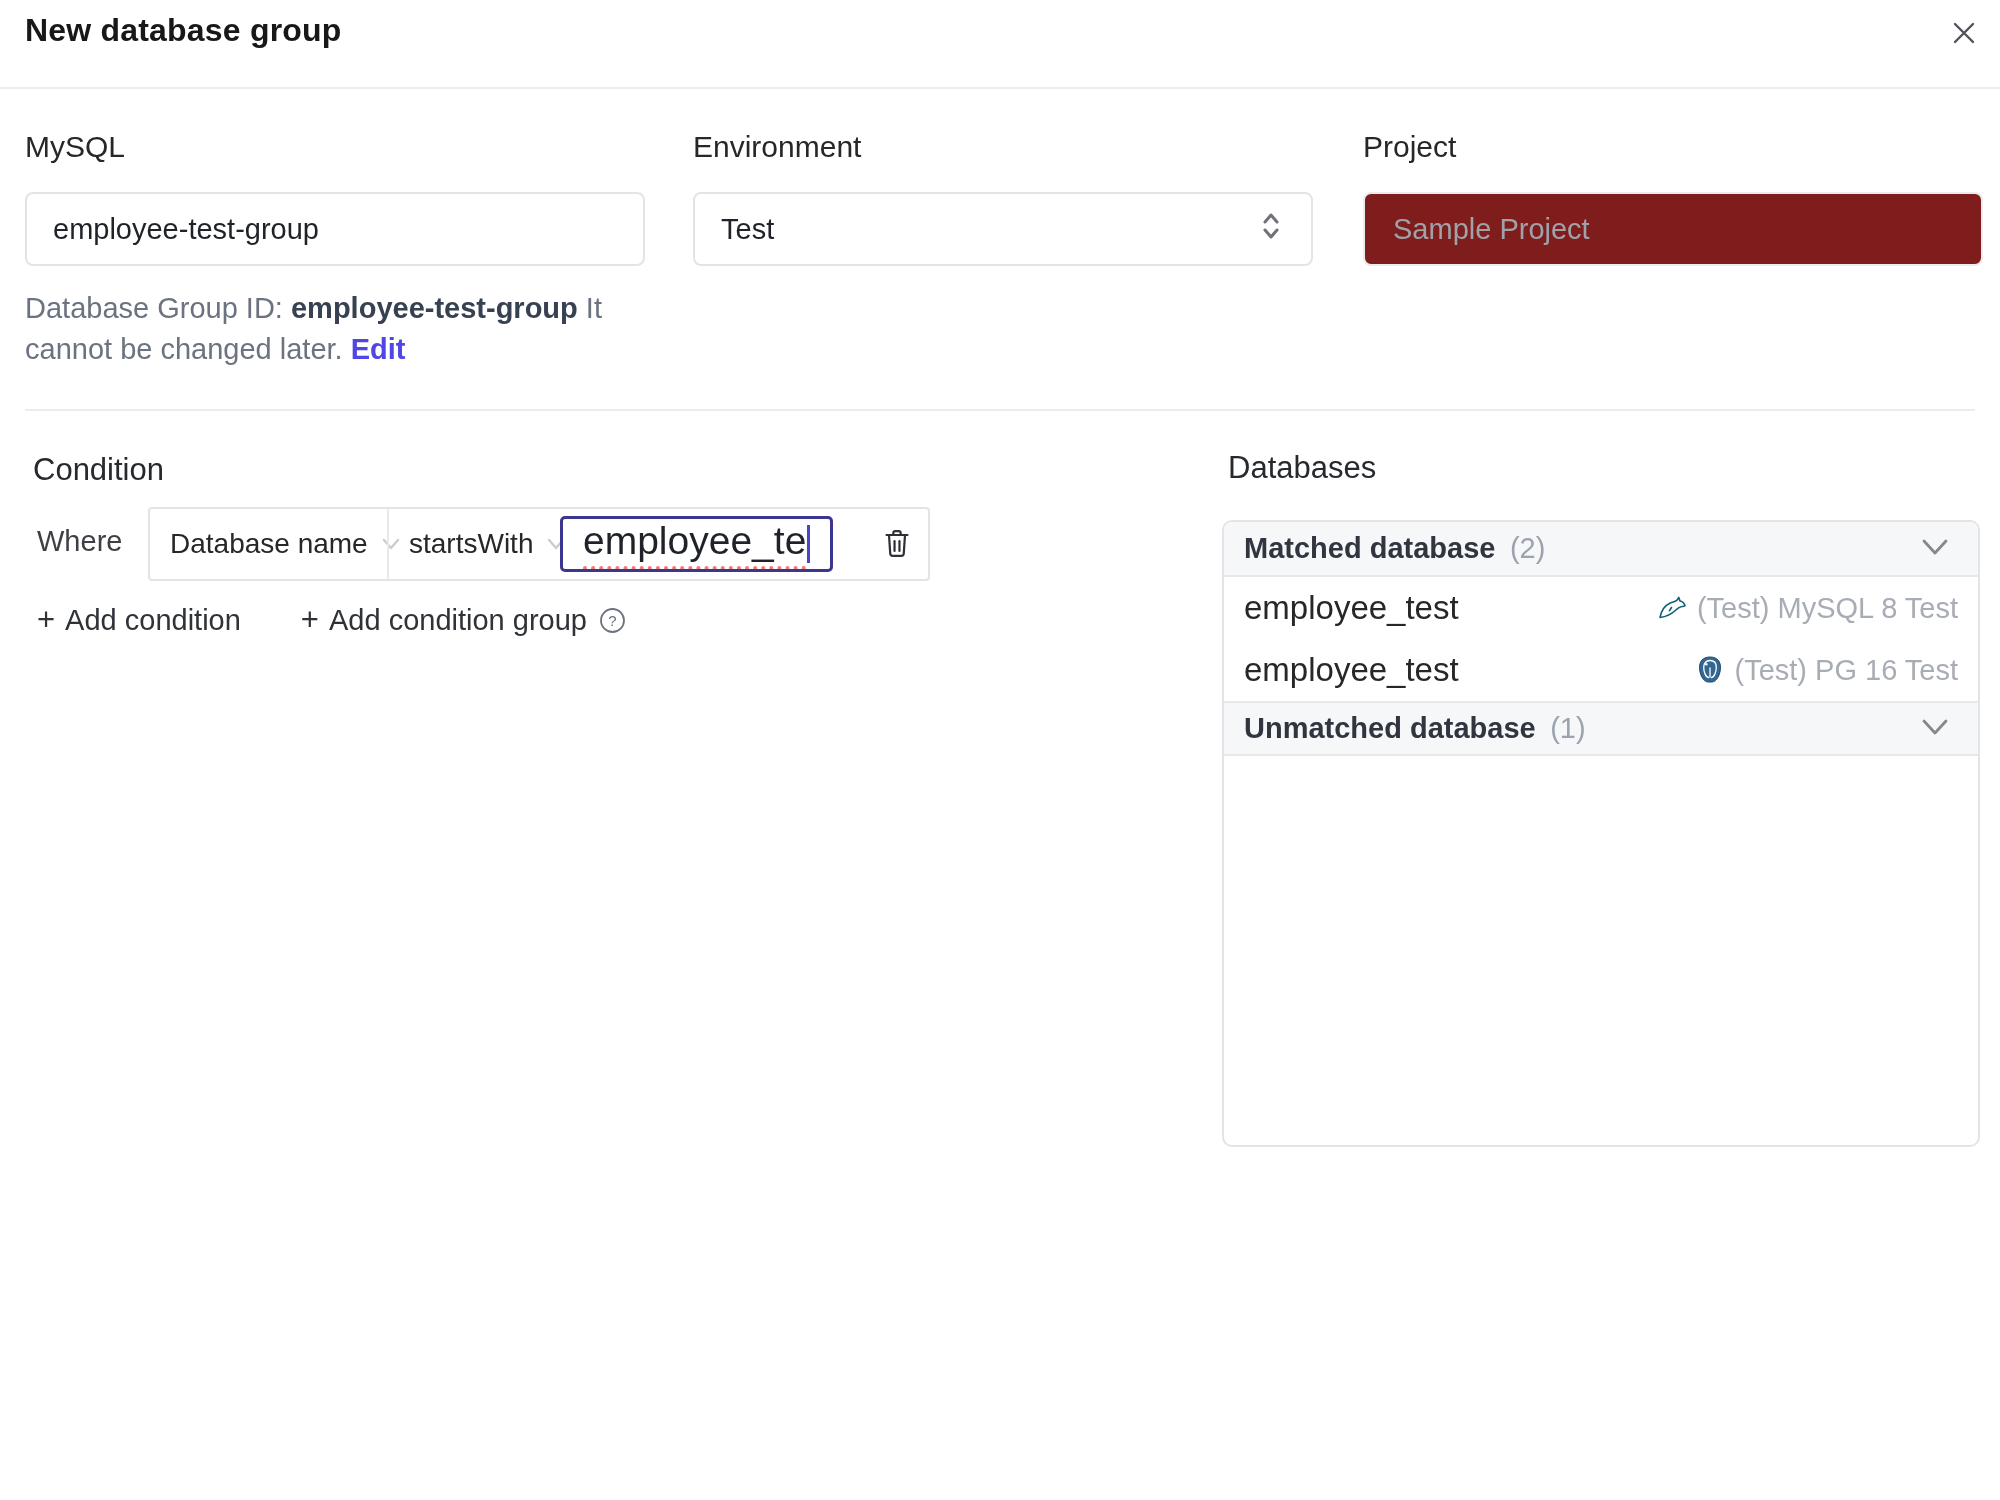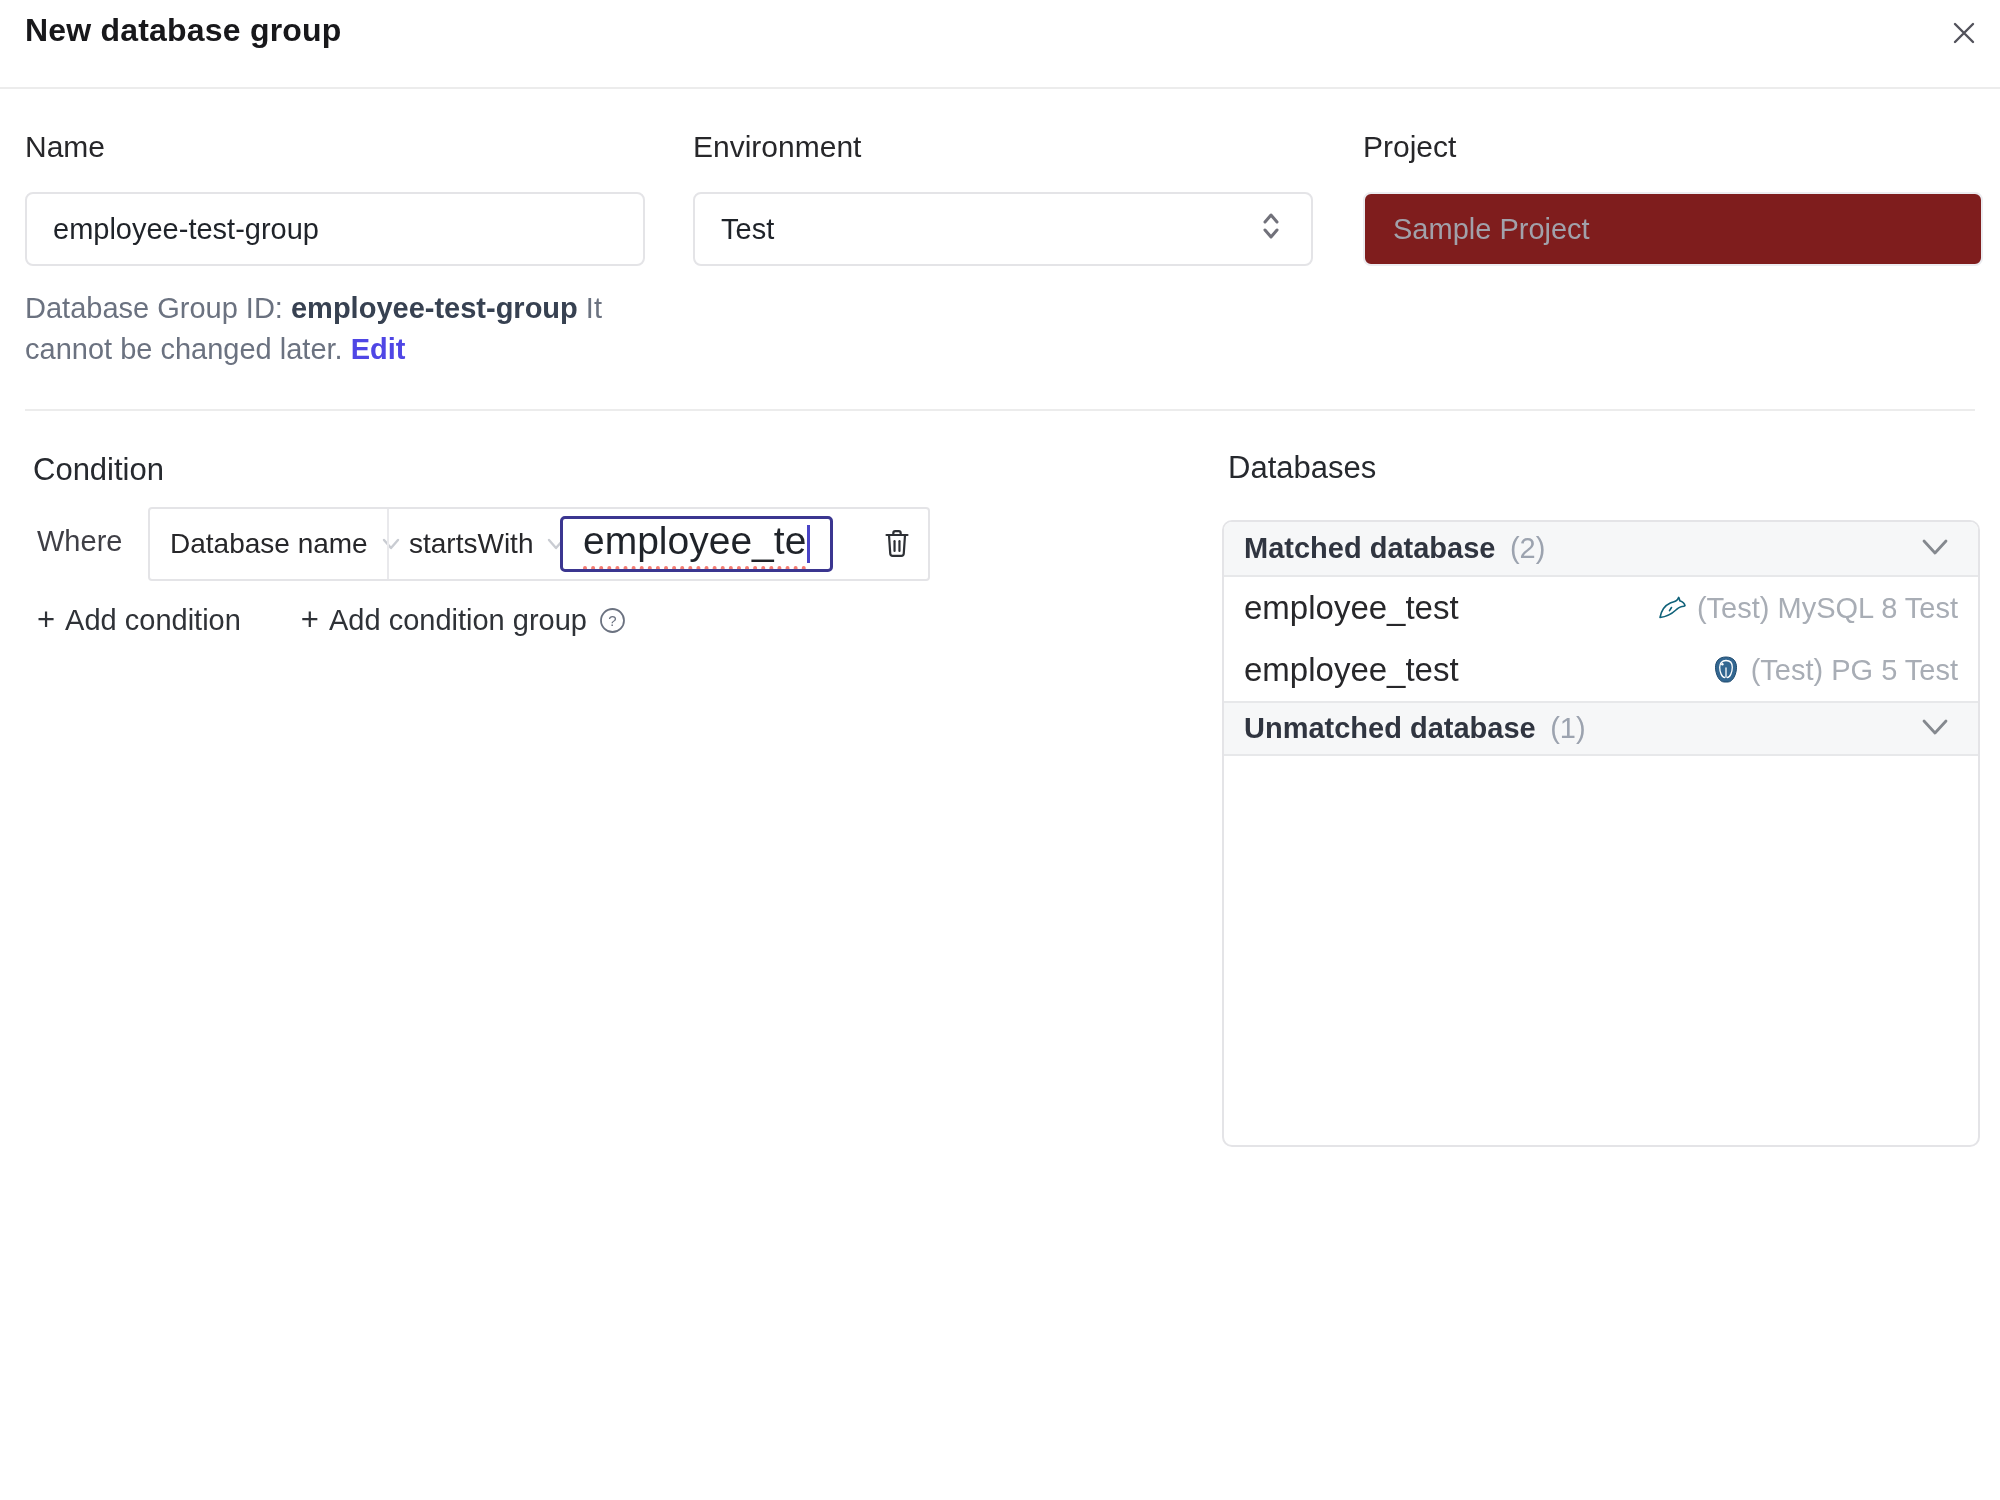--- a/index.html
+++ b/index.html
@@ -144,21 +144,21 @@
 <button class="abs close-btn">
   <span class="icon">
     <svg width="32" height="32" viewBox="0 0 32 32" fill="none">
       <path d="M7 7 L25 25 M25 7 L7 25" stroke="#52525b" stroke-width="2.4" stroke-linecap="round"></path>
     </svg>
   </span>
 </button>
 
 <div class="abs divider-full"></div>
 
-<div class="abs field-label lbl-name">Name</div>
+<div class="abs field-label lbl-name">MySQL</div>
 <div class="abs field-label lbl-env">Environment</div>
 <div class="abs field-label lbl-project">Project</div>
 
 <div class="abs control name-input">
   <span>employee-test-group</span>
 </div>
 
 <div class="abs control env-select">
   <span>Test</span>
   <span class="icon">
@@ -271,21 +271,21 @@
     <span class="db-row-instance">
       <span class="engine-icon icon">
         <svg width="30" height="30" viewBox="0 0 30 30">
           <path d="M15 2C7.5 2 4.5 6.8 4.5 12.3c0 6.8 3.7 14.7 8.6 14.7h3.8c4.9 0 8.6-7.9 8.6-14.7C25.5 6.8 22.5 2 15 2Z" fill="#336791" stroke="#1f4a6e" stroke-width="1"></path>
           <path d="M15 5.5c-4.2 0-6.3 3-6.3 6.8 0 4.6 2.2 10.2 5 10.2" stroke="#ffffff" stroke-width="1.3" fill="none" stroke-linecap="round"></path>
           <path d="M15 5.5c4.2 0 6.3 3 6.3 6.8 0 4.6-2.2 10.2-5 10.2" stroke="#ffffff" stroke-width="1.3" fill="none" stroke-linecap="round"></path>
           <path d="M15 13v9" stroke="#ffffff" stroke-width="1.3" stroke-linecap="round"></path>
           <circle cx="11.4" cy="9.3" r="1.2" fill="#ffffff"></circle>
         </svg>
       </span>
-      <span class="inst-text">(Test) PG 5 Test</span>
+      <span class="inst-text">(Test) PG 16 Test</span>
     </span>
   </div>
 
   <div class="db-section-header bordered-top">
     <span>
       <span class="db-section-title">Unmatched database</span>
       <span class="db-section-count">(1)</span>
     </span>
     <span class="icon">
       <svg width="34" height="26" viewBox="0 0 34 26" fill="none">

